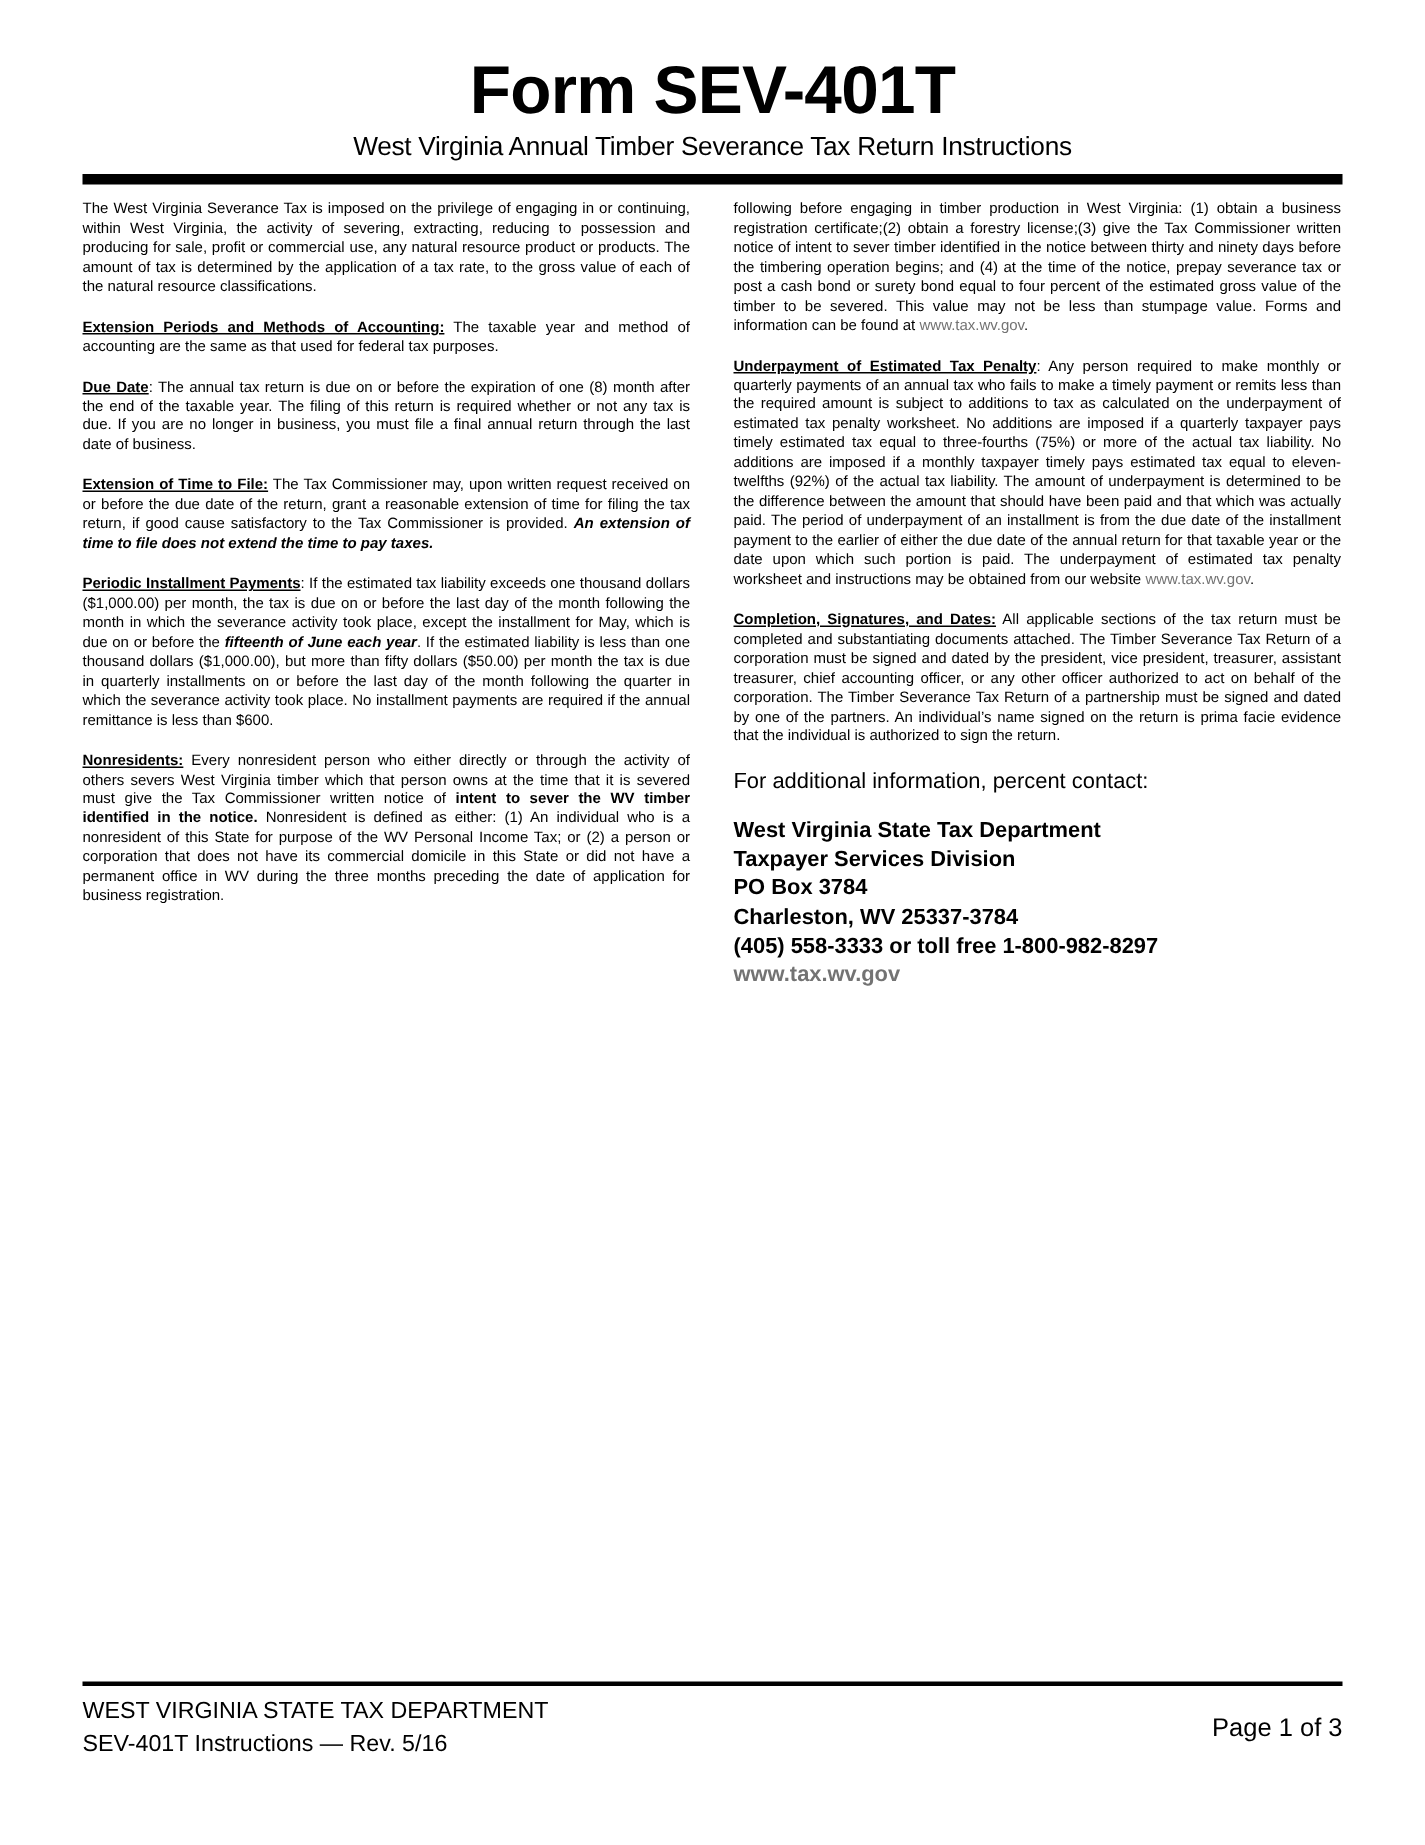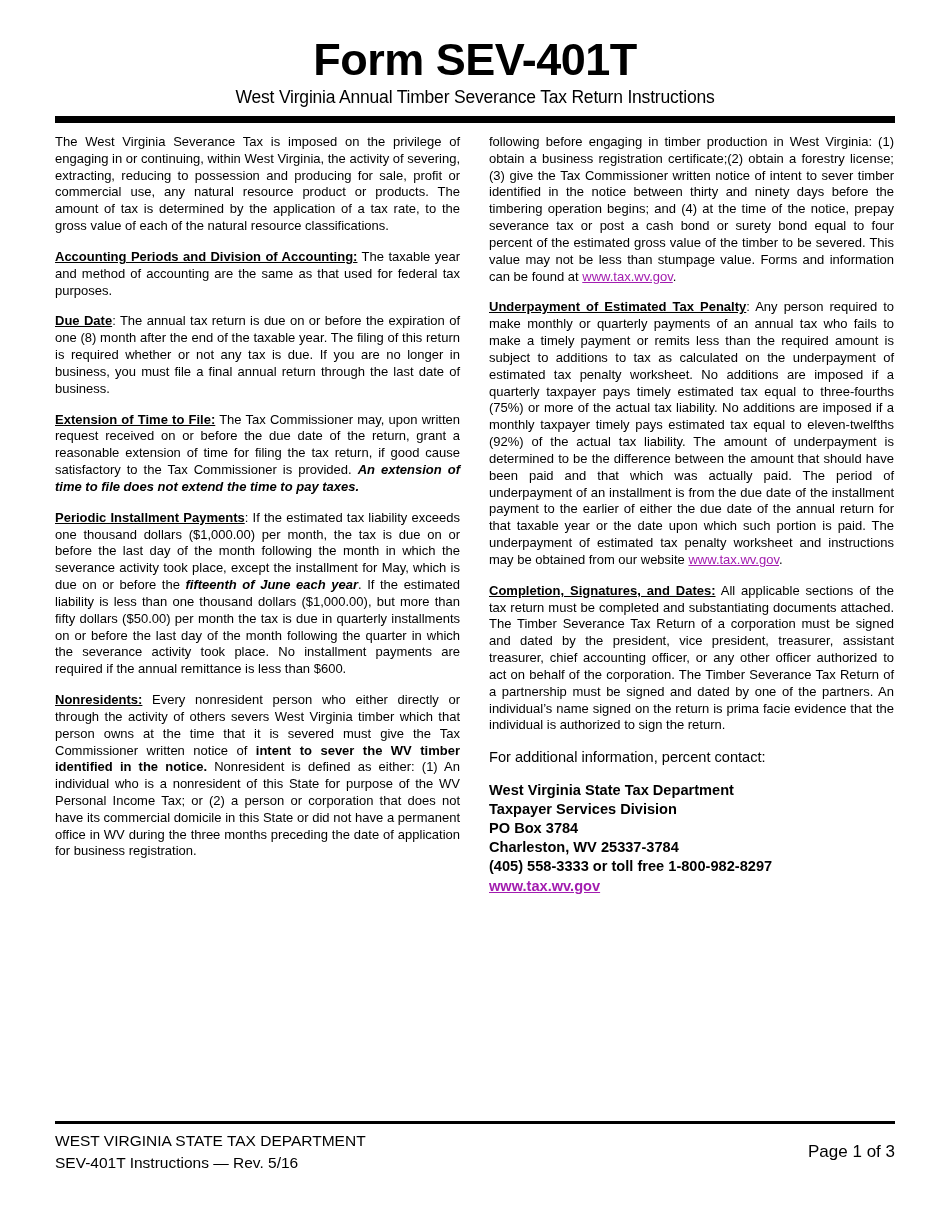--- a/index.html
+++ b/index.html
@@ -61,36 +61,35 @@
     width: 840px;
     display: flex;
     gap: 29px;
   }
   .col {
     width: 405px;
     flex: 0 0 405px;
   }
   p.para {
     margin: 0 0 14px 0;
-    font-size: 13px;
+    font-size: 10px;
     line-height: 1.295;
     text-align: justify;
     text-justify: inter-word;
     hyphens: none;
   }
   p.para:last-child { margin-bottom: 0; }
   .hdlabel {
     font-weight: bold;
     text-decoration: underline;
   }
   .b { font-weight: bold; }
   .bi { font-weight: bold; font-style: italic; }
   a.link, .link {
-    color: #a21caf;
-    text-decoration: underline;
+    color: #737373;
     cursor: pointer;
   }
 
   
   .contact-intro {
     margin: 0 0 14px 0;
     font-size: 14.6px;
     line-height: 1.295;
   }
   .contact-block {
@@ -138,21 +137,21 @@
     <div class="doc-subtitle">West Virginia Annual Timber Severance Tax Return Instructions</div>
   </div>
   <div class="header-rule"></div>
 
   <div class="columns">
 
     <div class="col">
 
       <p class="para"><span>The West Virginia Severance Tax is imposed on the privilege of engaging in or continuing, within West Virginia, the activity of severing, extracting, reducing to possession and producing for sale, profit or commercial use, any natural resource product or products. The amount of tax is determined by the application of a tax rate, to the gross value of each of the natural resource classifications.</span></p>
 
-      <p class="para"><span class="hdlabel">Accounting Periods and Division of Accounting:</span><span> The taxable year and method of accounting are the same as that used for federal tax purposes.</span></p>
+      <p class="para"><span class="hdlabel">Extension Periods and Methods of Accounting:</span><span> The taxable year and method of accounting are the same as that used for federal tax purposes.</span></p>
 
       <p class="para"><span class="hdlabel">Due Date</span><span>: The annual tax return is due on or before the expiration of one (8) month after the end of the taxable year. The filing of this return is required whether or not any tax is due. If you are no longer in business, you must file a final annual return through the last date of business.</span></p>
 
       <p class="para"><span class="hdlabel">Extension of Time to File:</span><span> The Tax Commissioner may, upon written request received on or before the due date of the return, grant a reasonable extension of time for filing the tax return, if good cause satisfactory to the Tax Commissioner is provided. </span><span class="bi">An extension of time to file does not extend the time to pay taxes.</span></p>
 
       <p class="para"><span class="hdlabel">Periodic Installment Payments</span><span>: If the estimated tax liability exceeds one thousand dollars ($1,000.00) per month, the tax is due on or before the last day of the month following the month in which the severance activity took place, except the installment for May, which is due on or before the </span><span class="bi">fifteenth of June each year</span><span>. If the estimated liability is less than one thousand dollars ($1,000.00), but more than fifty dollars ($50.00) per month the tax is due in quarterly installments on or before the last day of the month following the quarter in which the severance activity took place. No installment payments are required if the annual remittance is less than $600.</span></p>
 
       <p class="para"><span class="hdlabel">Nonresidents:</span><span> Every nonresident person who either directly or through the activity of others severs West Virginia timber which that person owns at the time that it is severed must give the Tax Commissioner written notice of </span><span class="b">intent to sever the WV timber identified in the notice.</span><span> Nonresident is defined as either: (1) An individual who is a nonresident of this State for purpose of the WV Personal Income Tax; or (2) a person or corporation that does not have its commercial domicile in this State or did not have a permanent office in WV during the three months preceding the date of application for business registration.</span></p>
 
 

